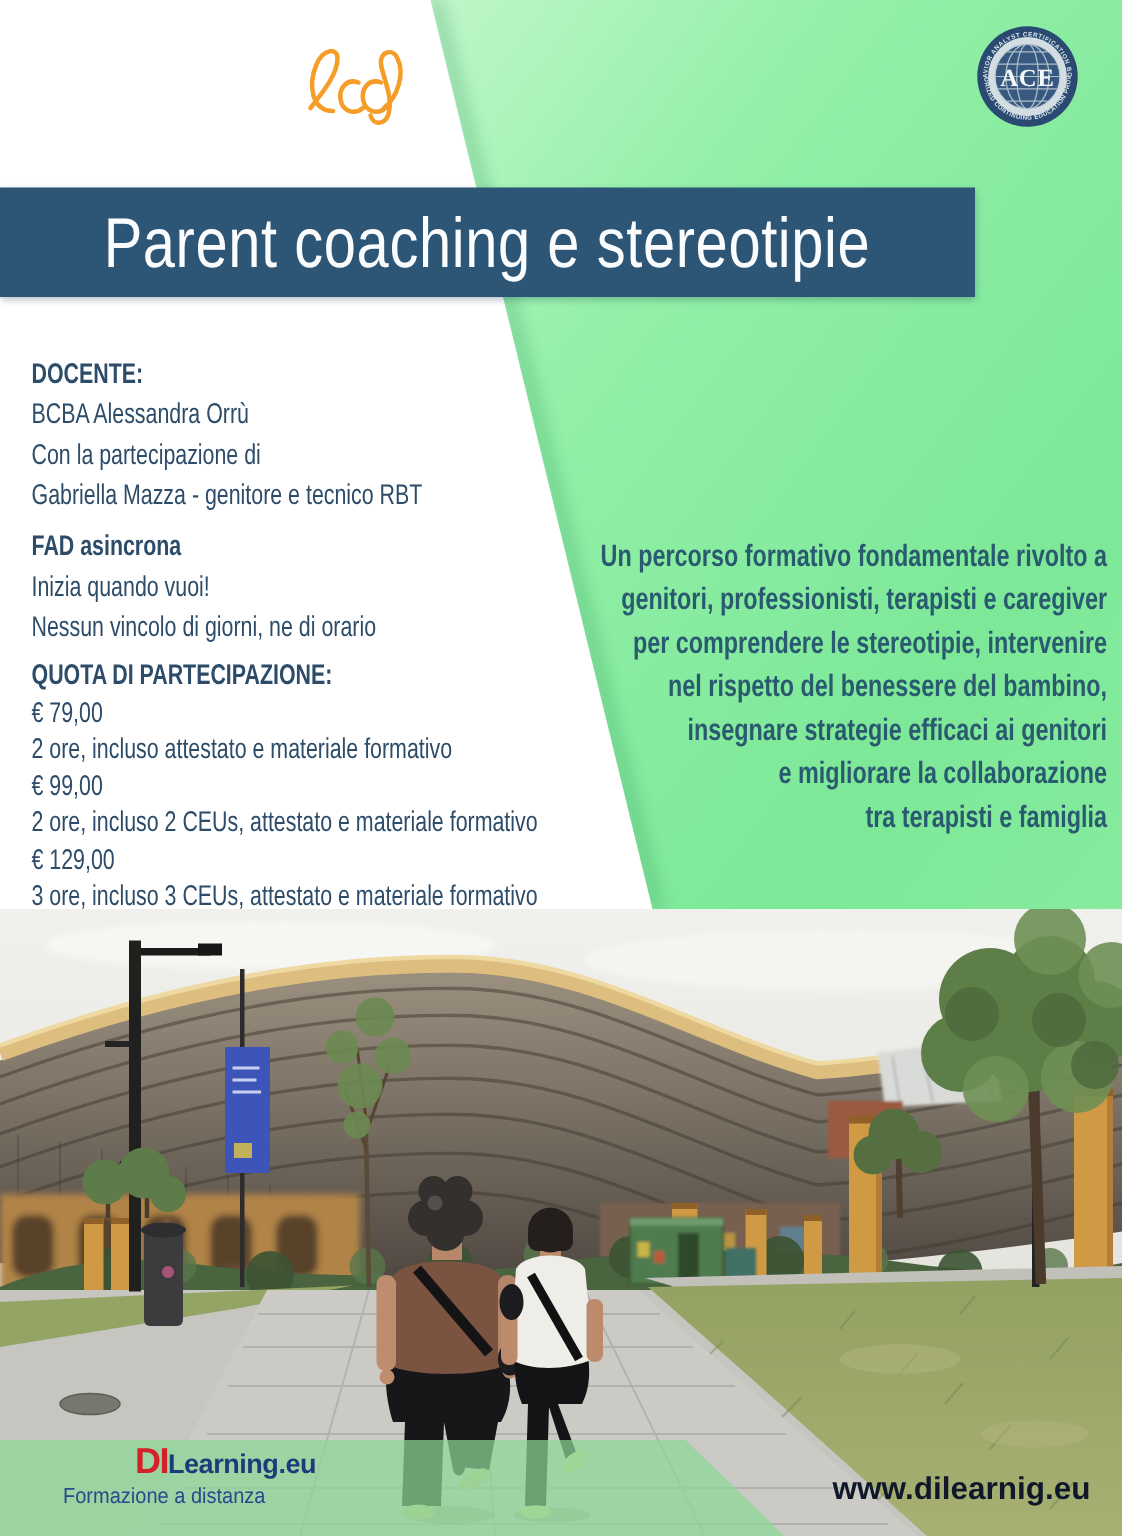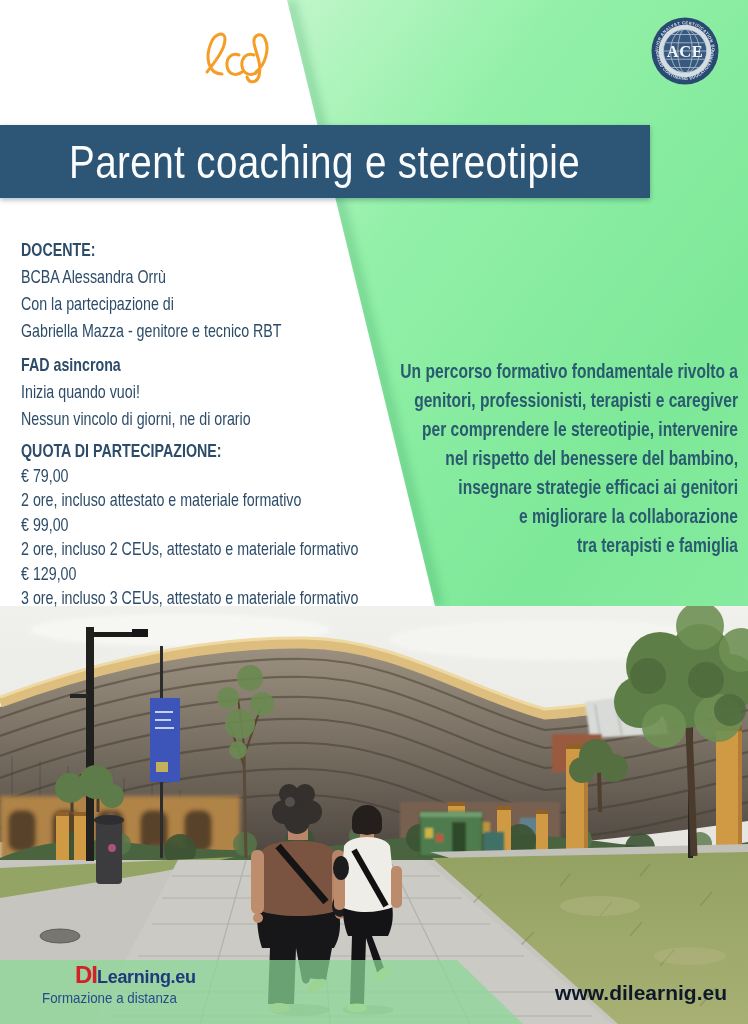--- a/index.html
+++ b/index.html
@@ -43,21 +43,21 @@
   }
   
   .photo{position:absolute;left:0;top:606px;width:748px;height:418px;z-index:2;}
   
   .green-footer{
     position:absolute;left:0;top:960px;width:523px;height:64px;z-index:5;
     background:rgba(139,216,150,.72);
     clip-path:polygon(0 0,457px 0,523px 64px,0 64px);
   }
   .brand{position:absolute;left:42px;top:963px;z-index:6;line-height:1;}
-  .brand-row1{margin-left:33px;white-space:nowrap;}
+  .brand-row1{margin-left:48px;white-space:nowrap;}
   .brand-di{color:#d42027;font-weight:800;font-size:24px;letter-spacing:-1px;}
   .brand-rest{color:#1d3a7a;font-weight:800;font-size:18px;letter-spacing:-.3px;}
   .brand-sub{color:#2a4a8c;font-size:14.5px;margin-top:4px;transform:scaleX(.92);transform-origin:left top;white-space:nowrap;}
   .website{position:absolute;right:21px;top:981px;z-index:6;color:#0f172a;font-weight:800;font-size:21px;white-space:nowrap;}
 </style>
 </head>
 <body>
 
 <div class="page">
 

